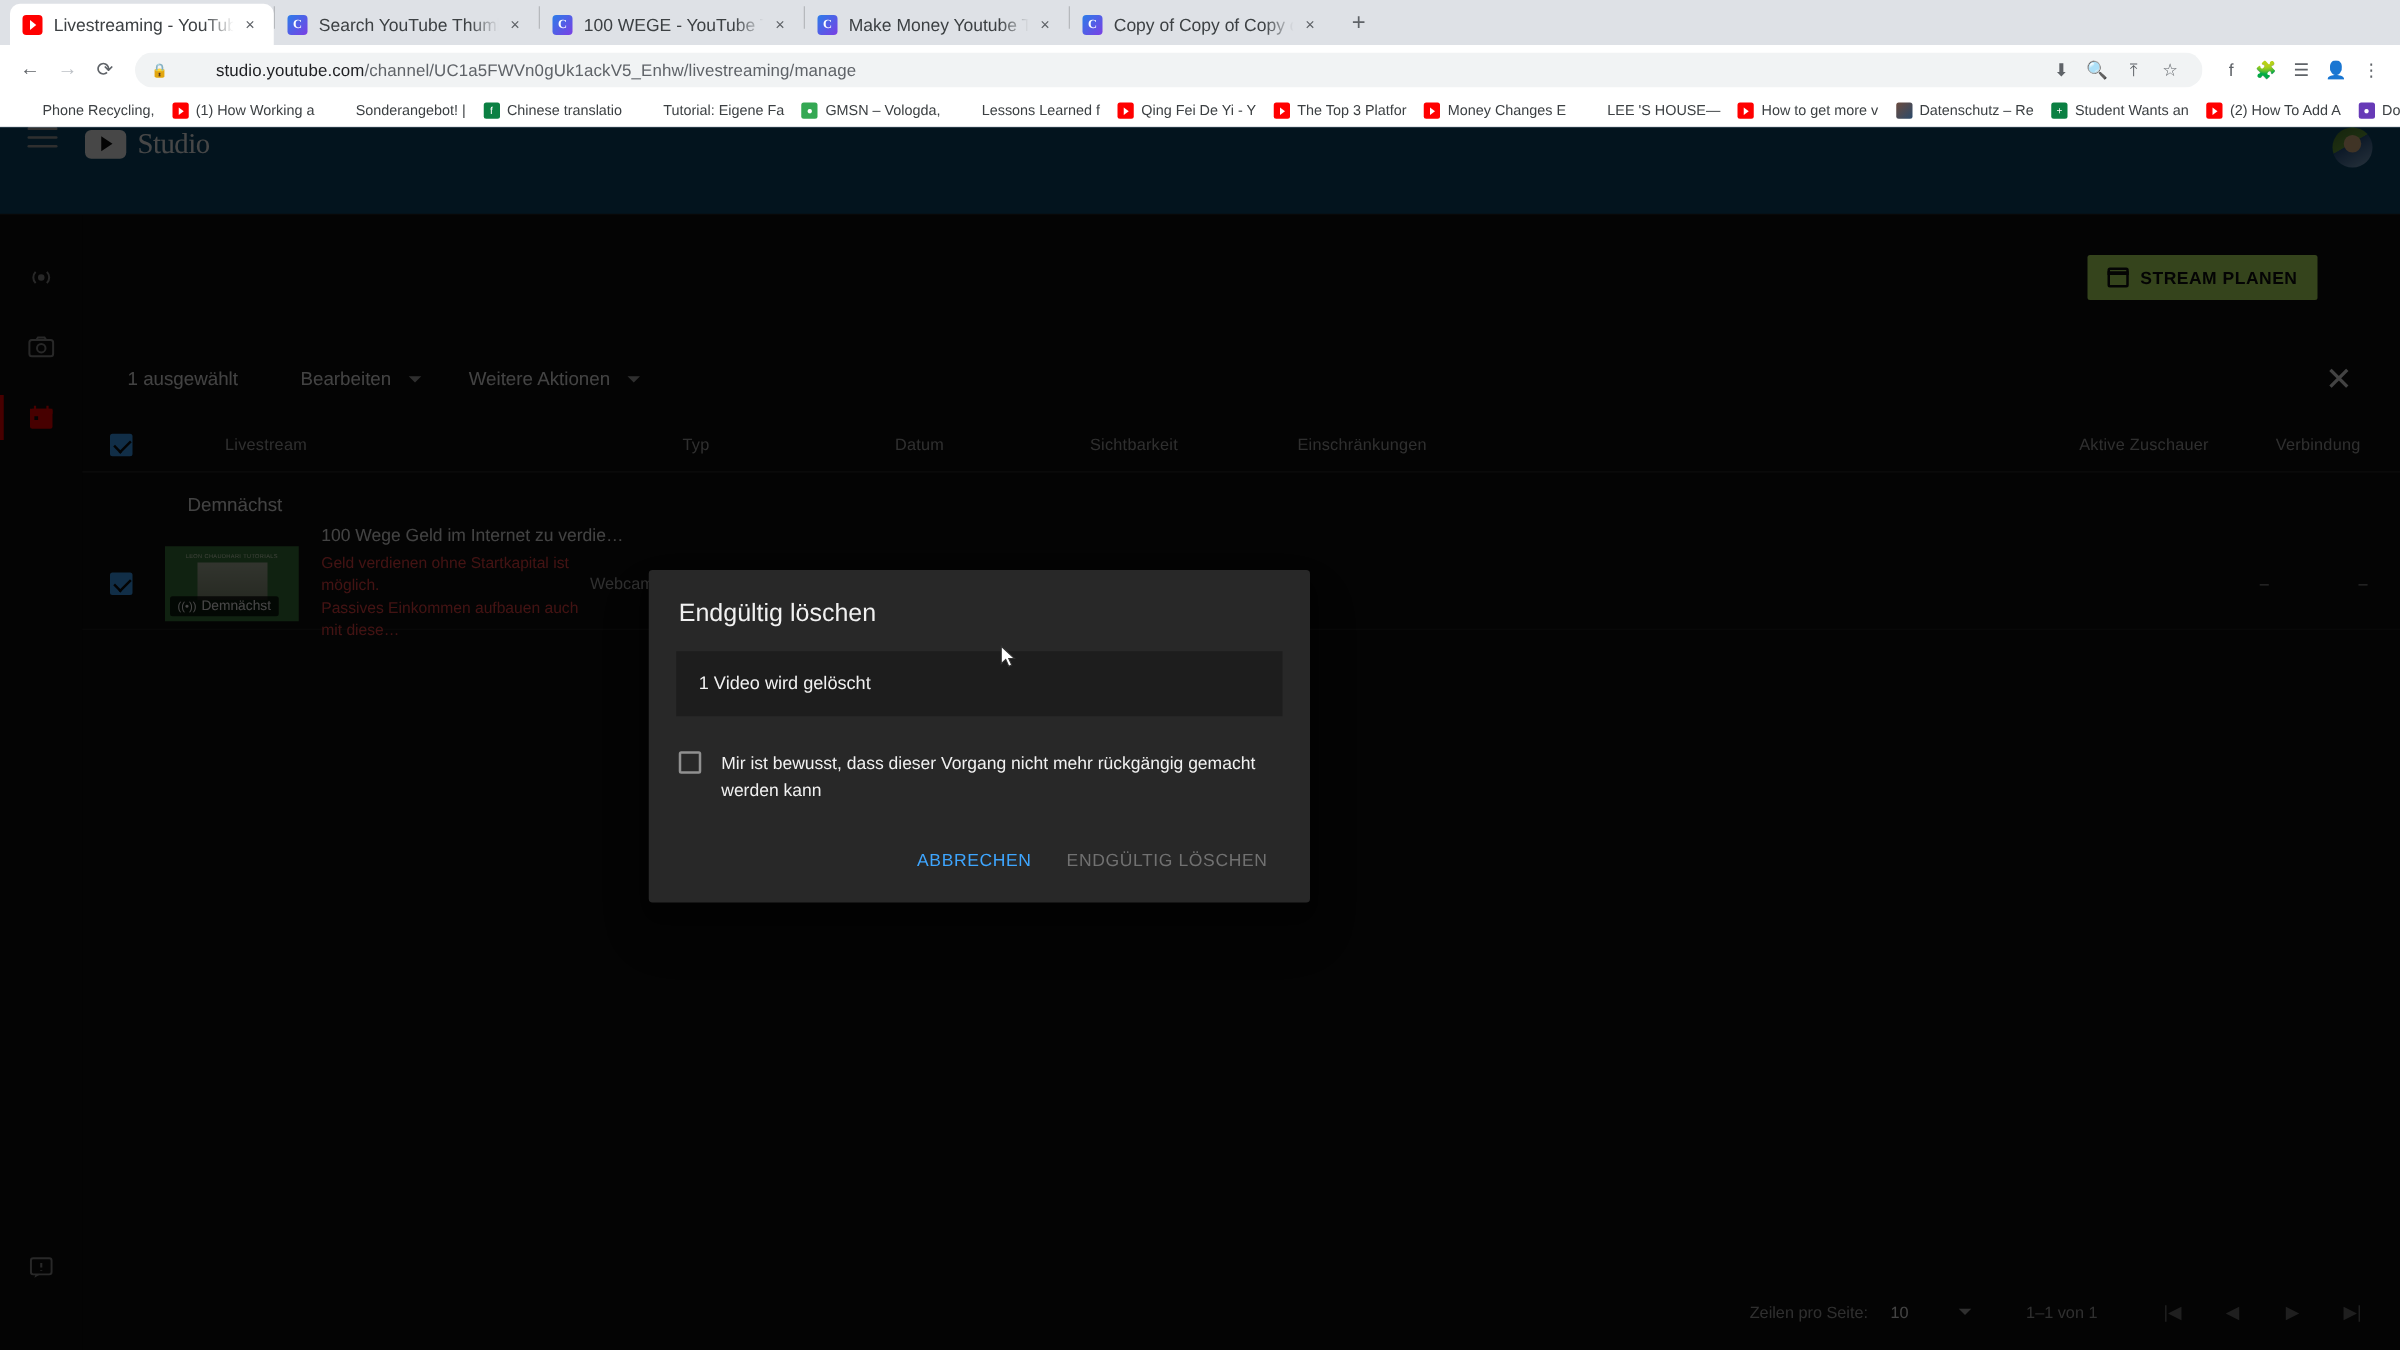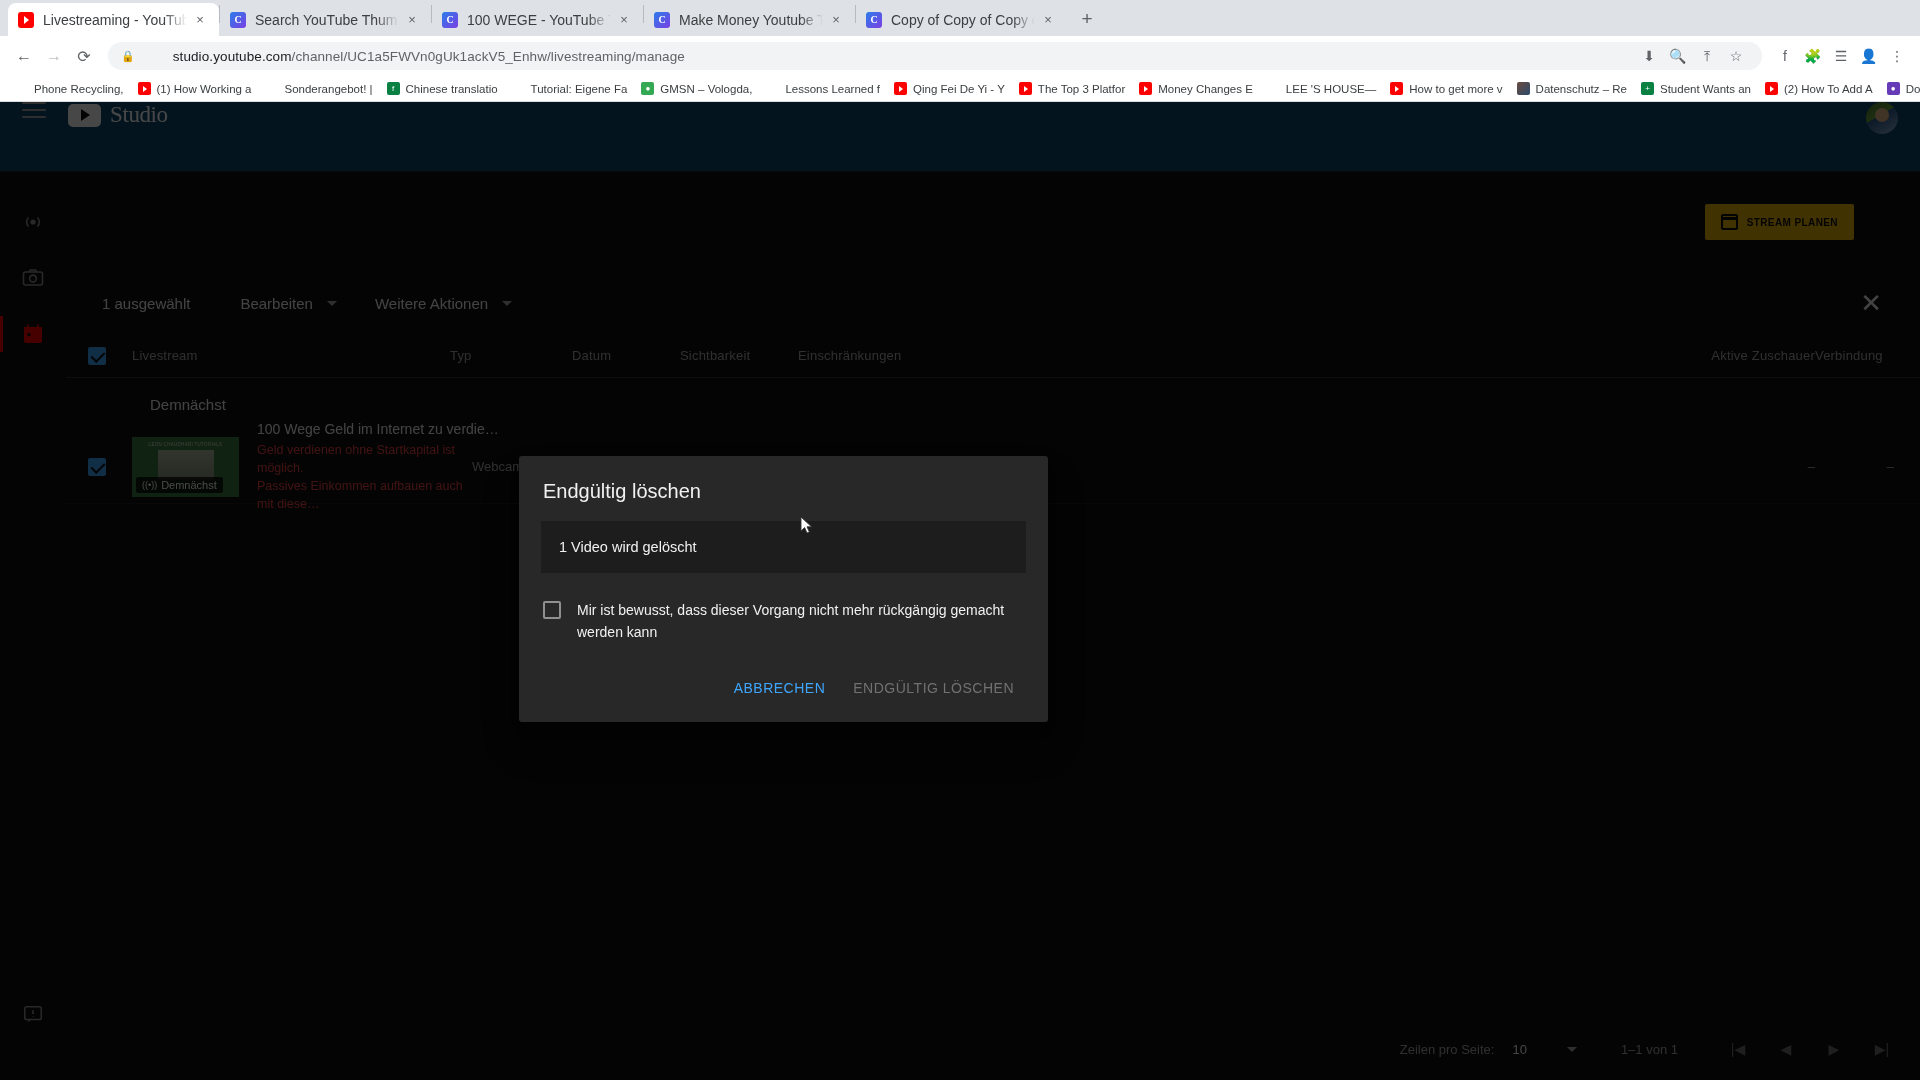--- a/index.html
+++ b/index.html
@@ -151,23 +151,23 @@
   .rail-bottom {
     position:absolute; left:0; bottom:38px; width:66px; height:56px;
     display:flex; align-items:center; justify-content:center; color:#909090;
   }
 
   .content { position:absolute; left:66px; top:70px; right:0; bottom:0; background:#0f0f0f;}
 
   .plan-row { height:100px; display:flex; align-items:center;
     justify-content:flex-end; padding:0 66px 0 0; }
   .btn-plan {
-    background:#eab308; color:#0f0f0f; height:36px; display:flex;
+    background:#bef264; color:#0f0f0f; height:36px; display:flex;
     align-items:center; gap:9px; padding:0 16px; border-radius:2px;
-    font-size:10px; font-weight:bold; letter-spacing:0.4px;
+    font-size:14px; font-weight:bold; letter-spacing:0.4px;
   }
   .cal-ico {
     width:17px; height:16px; border:2px solid #0f0f0f; border-radius:2px;
     position:relative; display:inline-block;
   }
   .cal-ico:before{content:"";position:absolute;left:-2px;right:-2px;top:1px;height:3px;background:#0f0f0f;}
 
   .selbar { height:62px; display:flex; align-items:center; padding:0 22px 0 18px;
     color:#f1f1f1; }
   .selbar .sel-count { font-size:15px; color:#f1f1f1; margin-right:50px; padding-left:18px;}
@@ -175,37 +175,38 @@
     color:#f1f1f1; margin-right:38px;}
   .caret { width:0;height:0;border-left:5px solid transparent;
     border-right:5px solid transparent;border-top:5px solid #aaa;}
   .sel-close { margin-left:auto; font-size:26px; color:#f1f1f1; line-height:1;
     font-weight:300; padding-right:16px;}
 
   .table-head {
     height:44px; display:flex; align-items:center; font-size:13px;
     color:#aaa; border-bottom:1px solid #303030; padding-left:22px;
     letter-spacing:0.2px;
+    gap:48px;
   }
   .cb {
     width:18px; height:18px; border:2px solid #909090; border-radius:2px;
     flex:0 0 18px;
   }
   .cb.checked { background:#3ea6ff; border-color:#3ea6ff; position:relative;}
   .cb.checked:after{
     content:""; position:absolute; left:4px; top:0px; width:6px; height:11px;
     border:solid #0f0f0f; border-width:0 2.5px 2.5px 0; transform:rotate(45deg);
   }
   .th-stream { margin-left:26px; width:318px; }
   .th-typ { width:122px; }
   .th-datum { width:108px; }
   .th-sicht { width:118px; }
   .th-einschr { flex:1; }
   .th-zuschauer { width:118px; text-align:right;}
-  .th-verb { width:105px; text-align:left; padding-right:26px;}
+  .th-verb { width:105px; text-align:center; padding-right:26px;}
 
   .group-label { height:52px; display:flex; align-items:center;
     padding-left:84px; font-size:15px; color:#f1f1f1;}
 
   .row { height:74px; display:flex; align-items:center; padding-left:22px;
     border-bottom:1px solid #1f1f1f; }
   .thumb {
     width:107px; height:60px; margin-left:26px; position:relative;
     background:#3b7a3e; overflow:hidden; flex:0 0 107px;
     display:flex; align-items:flex-start; justify-content:center;

